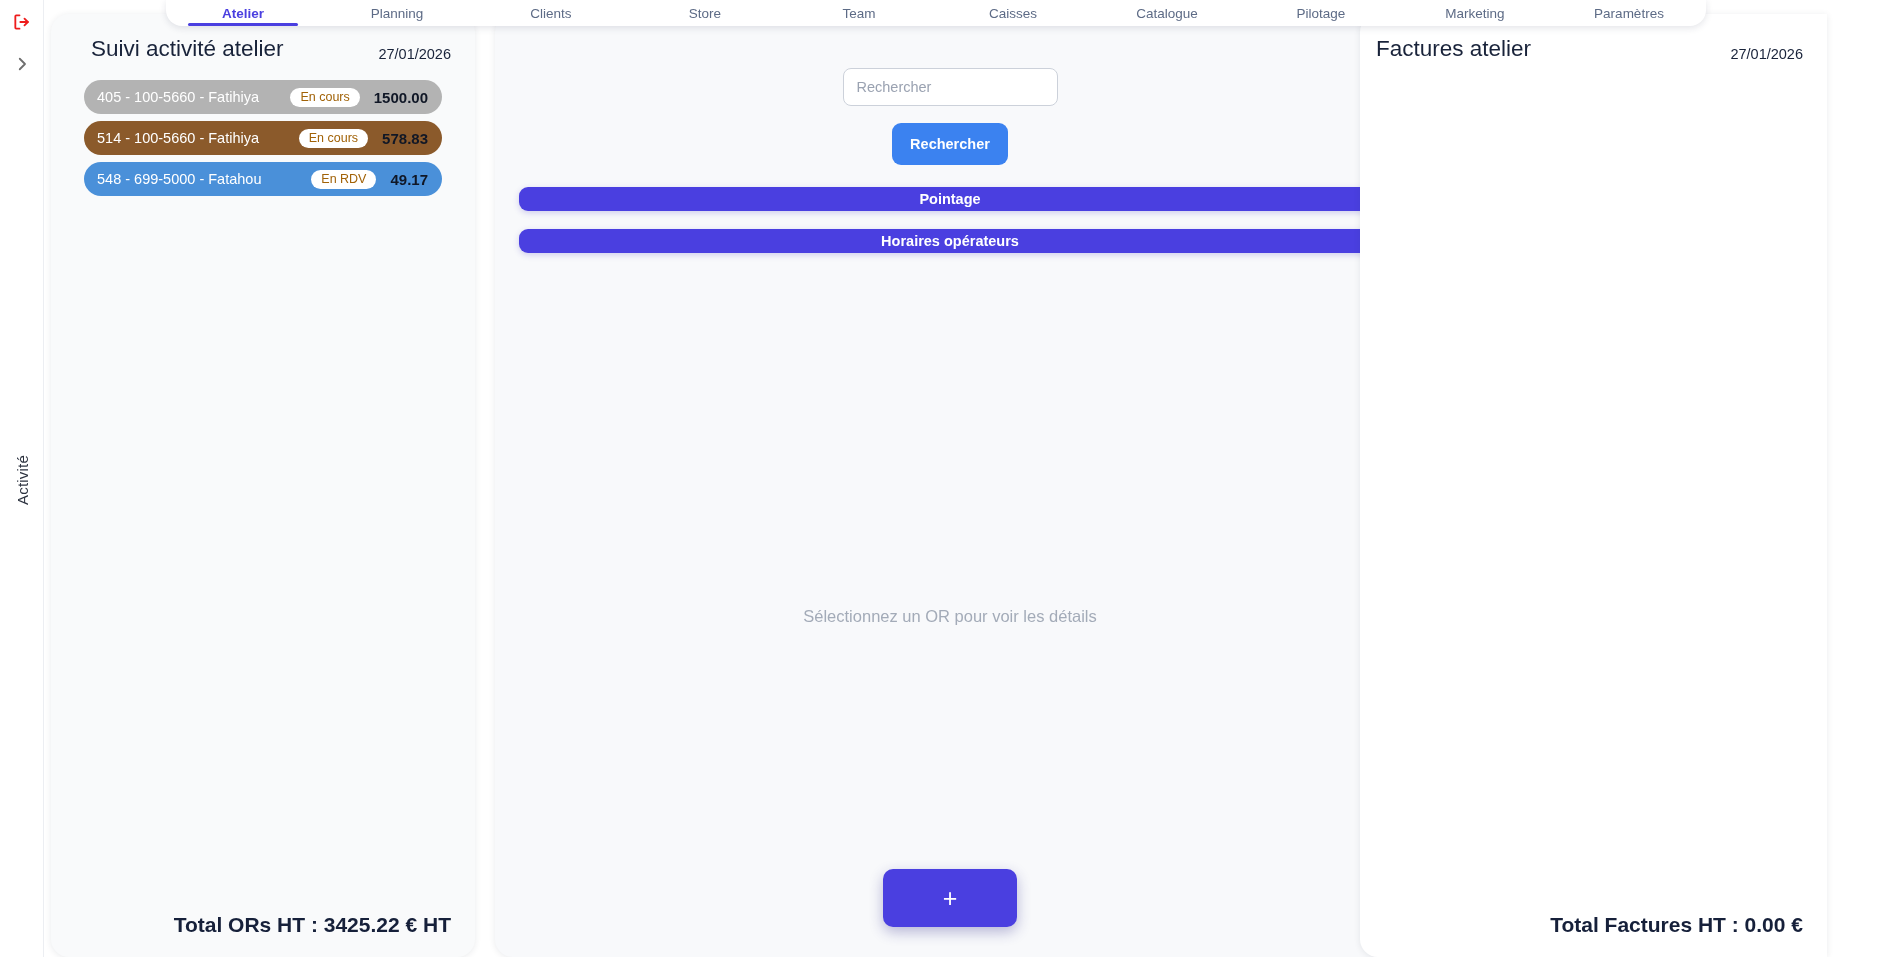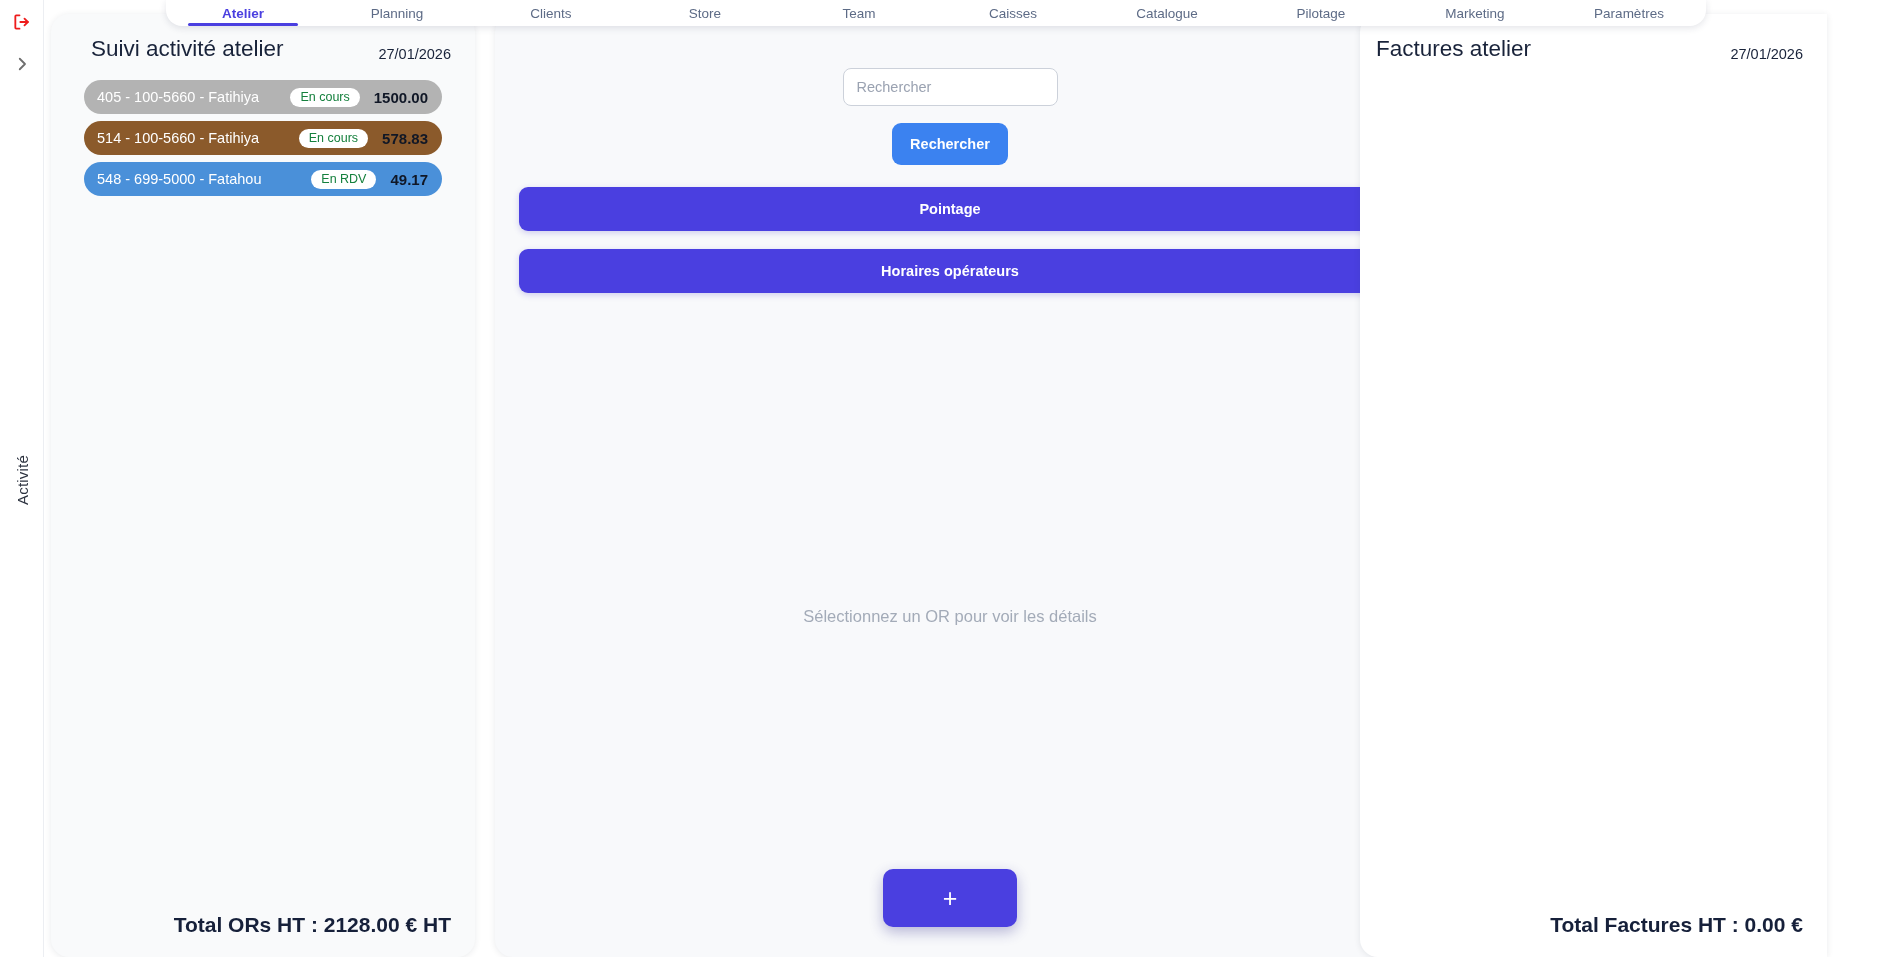--- a/index.html
+++ b/index.html
@@ -133,21 +133,21 @@
   .or-label {
     font-size: 14.5px;
     white-space: nowrap;
   }
   .or-badge {
     margin-left: auto;
     background: #ffffff;
     border-radius: 11px;
     padding: 2px 10px 3px 10px;
     font-size: 12.5px;
-    color: #15803d;
+    color: #a16207;
     font-weight: 500;
     white-space: nowrap;
   }
   .or-amount {
     margin-left: 14px;
     font-size: 15px;
     font-weight: 700;
     color: #101726;
     white-space: nowrap;
   }
@@ -195,21 +195,21 @@
     border-radius: 9px;
     font-size: 14.5px;
     font-weight: 700;
     cursor: pointer;
     font-family: "Liberation Sans", sans-serif;
   }
   .big-btn {
     display: block;
     margin: 0 24px;
     width: calc(100% - 48px);
-    height: 44px;
+    height: 24px;
     background: #4a3fe0;
     color: #ffffff;
     border: none;
     border-radius: 9px;
     font-size: 14.5px;
     font-weight: 700;
     cursor: pointer;
     box-shadow: 0 2px 6px rgba(60,50,190,.22);
     font-family: "Liberation Sans", sans-serif;
   }
@@ -320,21 +320,21 @@
         <span class="or-badge">En cours</span>
         <span class="or-amount">578.83</span>
       </div>
       <div class="or-item" id="or-row-2" style="background: rgb(74, 144, 217);">
         <span class="or-label">548 - 699-5000 - Fatahou</span>
         <span class="or-badge">En RDV</span>
         <span class="or-amount">49.17</span>
       </div>
     </div>
 
-    <div class="panel-total">Total ORs HT : 2128.00 € HT</div>
+    <div class="panel-total">Total ORs HT : 3425.22 € HT</div>
   </div>
 
   <div class="panel" id="center-panel">
     <div class="search-row">
       <input class="search-input" type="text" placeholder="Rechercher" style="">
       <button class="search-btn">Rechercher</button>
     </div>
 
     <button class="big-btn" id="btn-pointage">Pointage</button>
     <button class="big-btn" id="btn-horaires">Horaires opérateurs</button>

